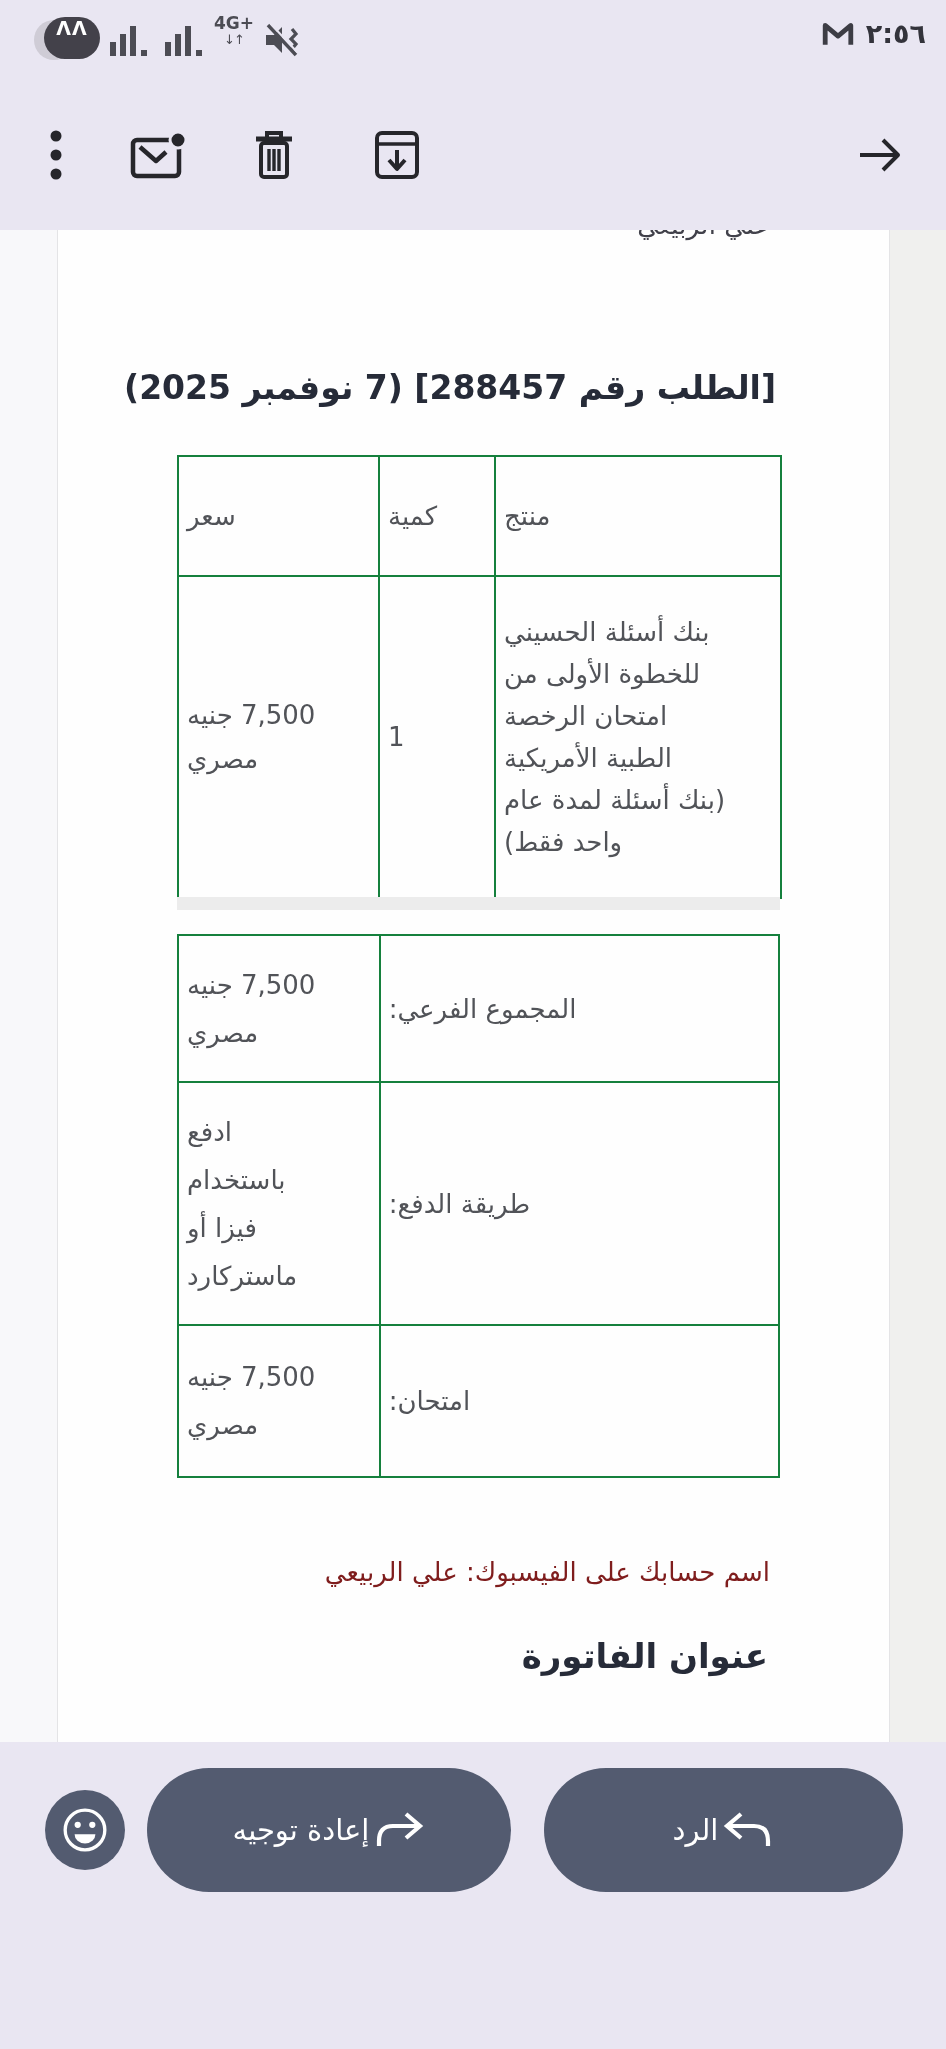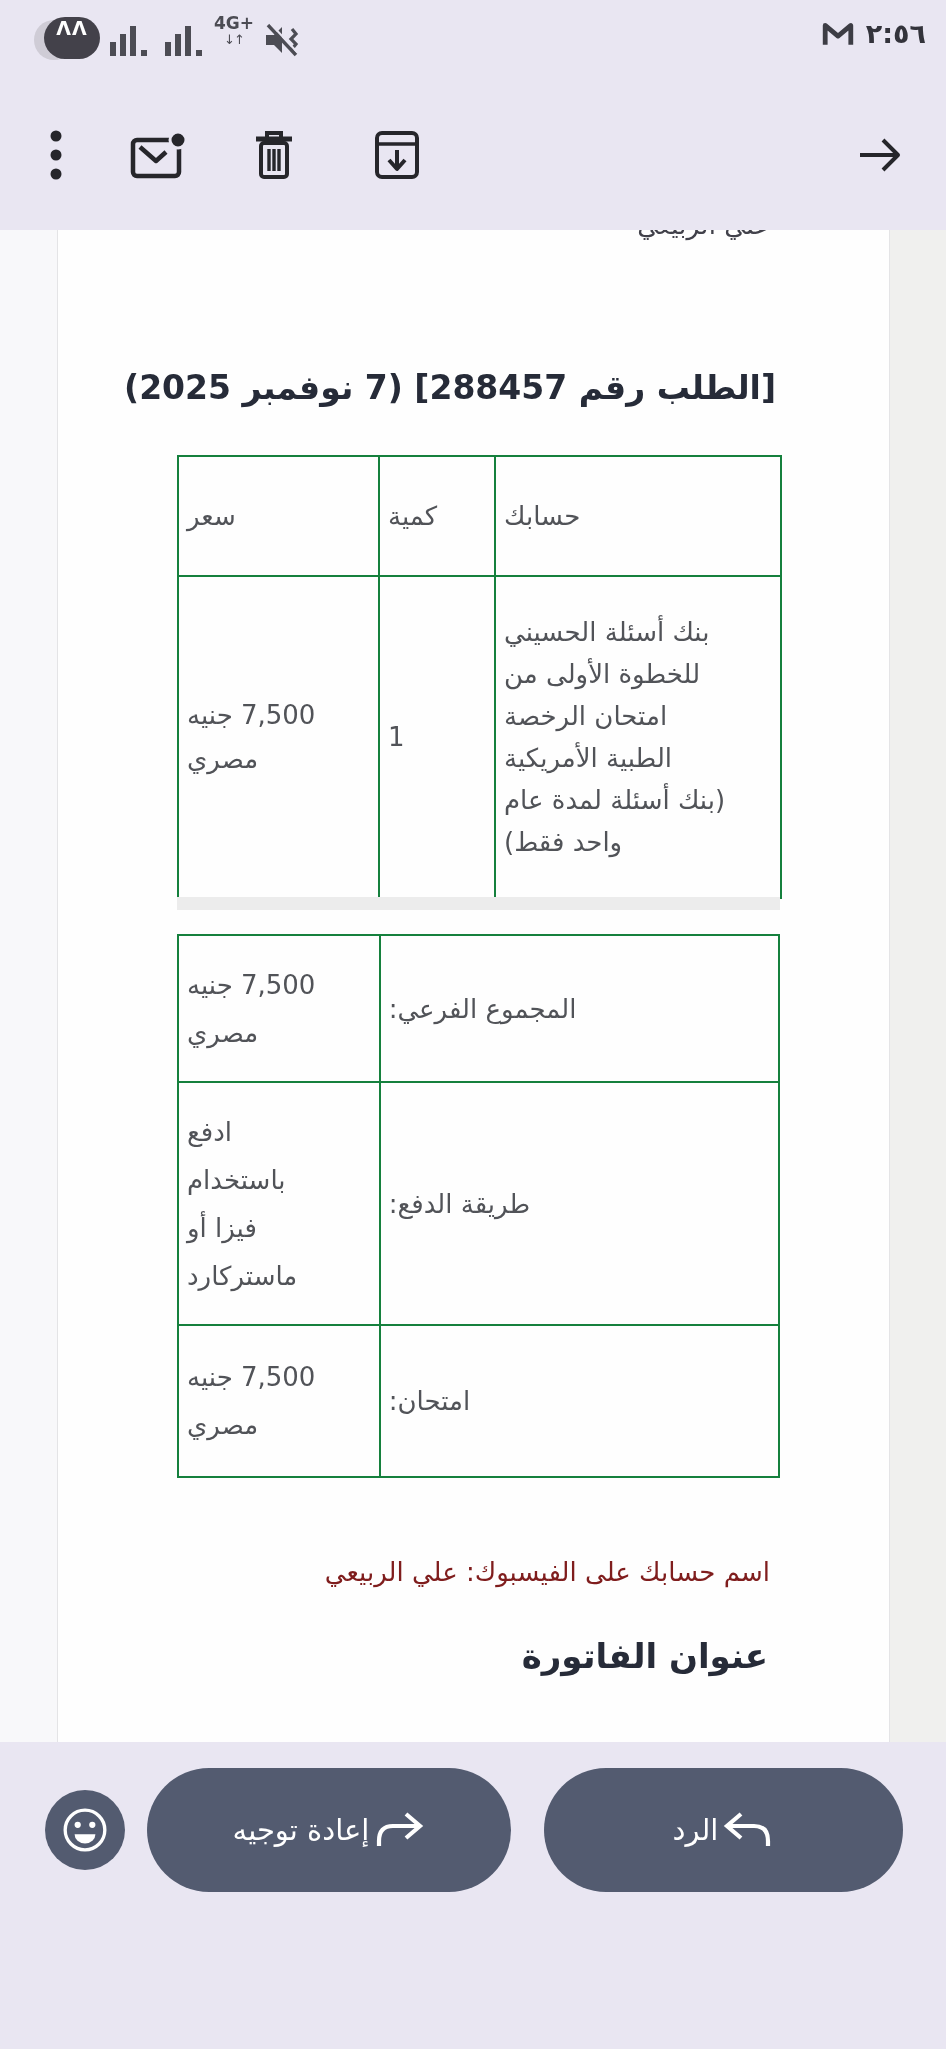--- a/index.html
+++ b/index.html
@@ -158,21 +158,21 @@
     <div class="order-heading">[الطلب رقم 288457] (7 نوفمبر 2025)</div>
 
     <table class="mail items">
       <colgroup>
           <col class="col-product">
           <col class="col-qty">
           <col class="col-price">
         </colgroup>
       <tbody>
           <tr style="height:120px">
-        <th>حسابك</th>
+        <th>منتج</th>
         <th>كمية</th>
         <th>سعر</th>
       </tr>
       <tr style="height:322px">
         <td class="pre lh42">بنك أسئلة الحسيني
 للخطوة الأولى من
 امتحان الرخصة
 الطبية الأمريكية
 (بنك أسئلة لمدة عام
 واحد فقط)</td>

